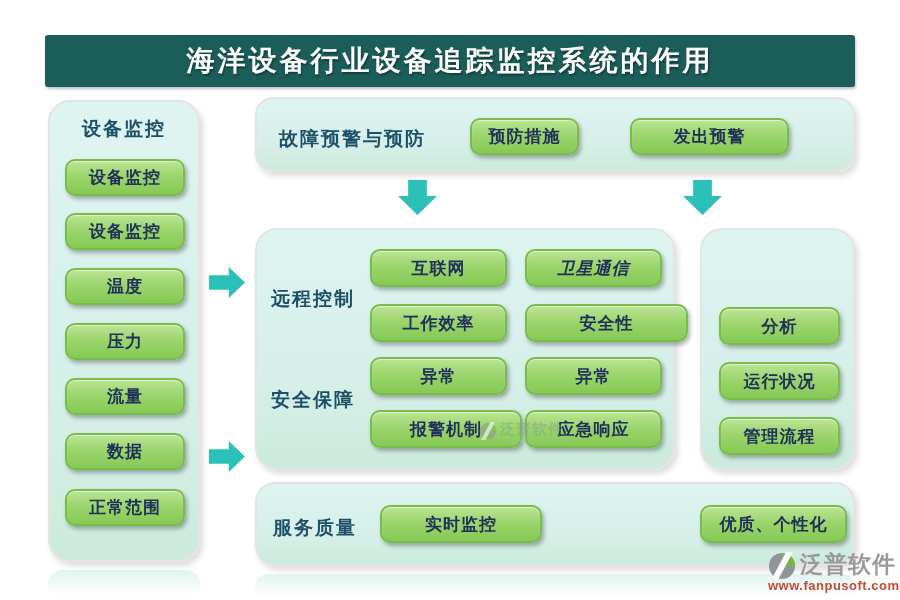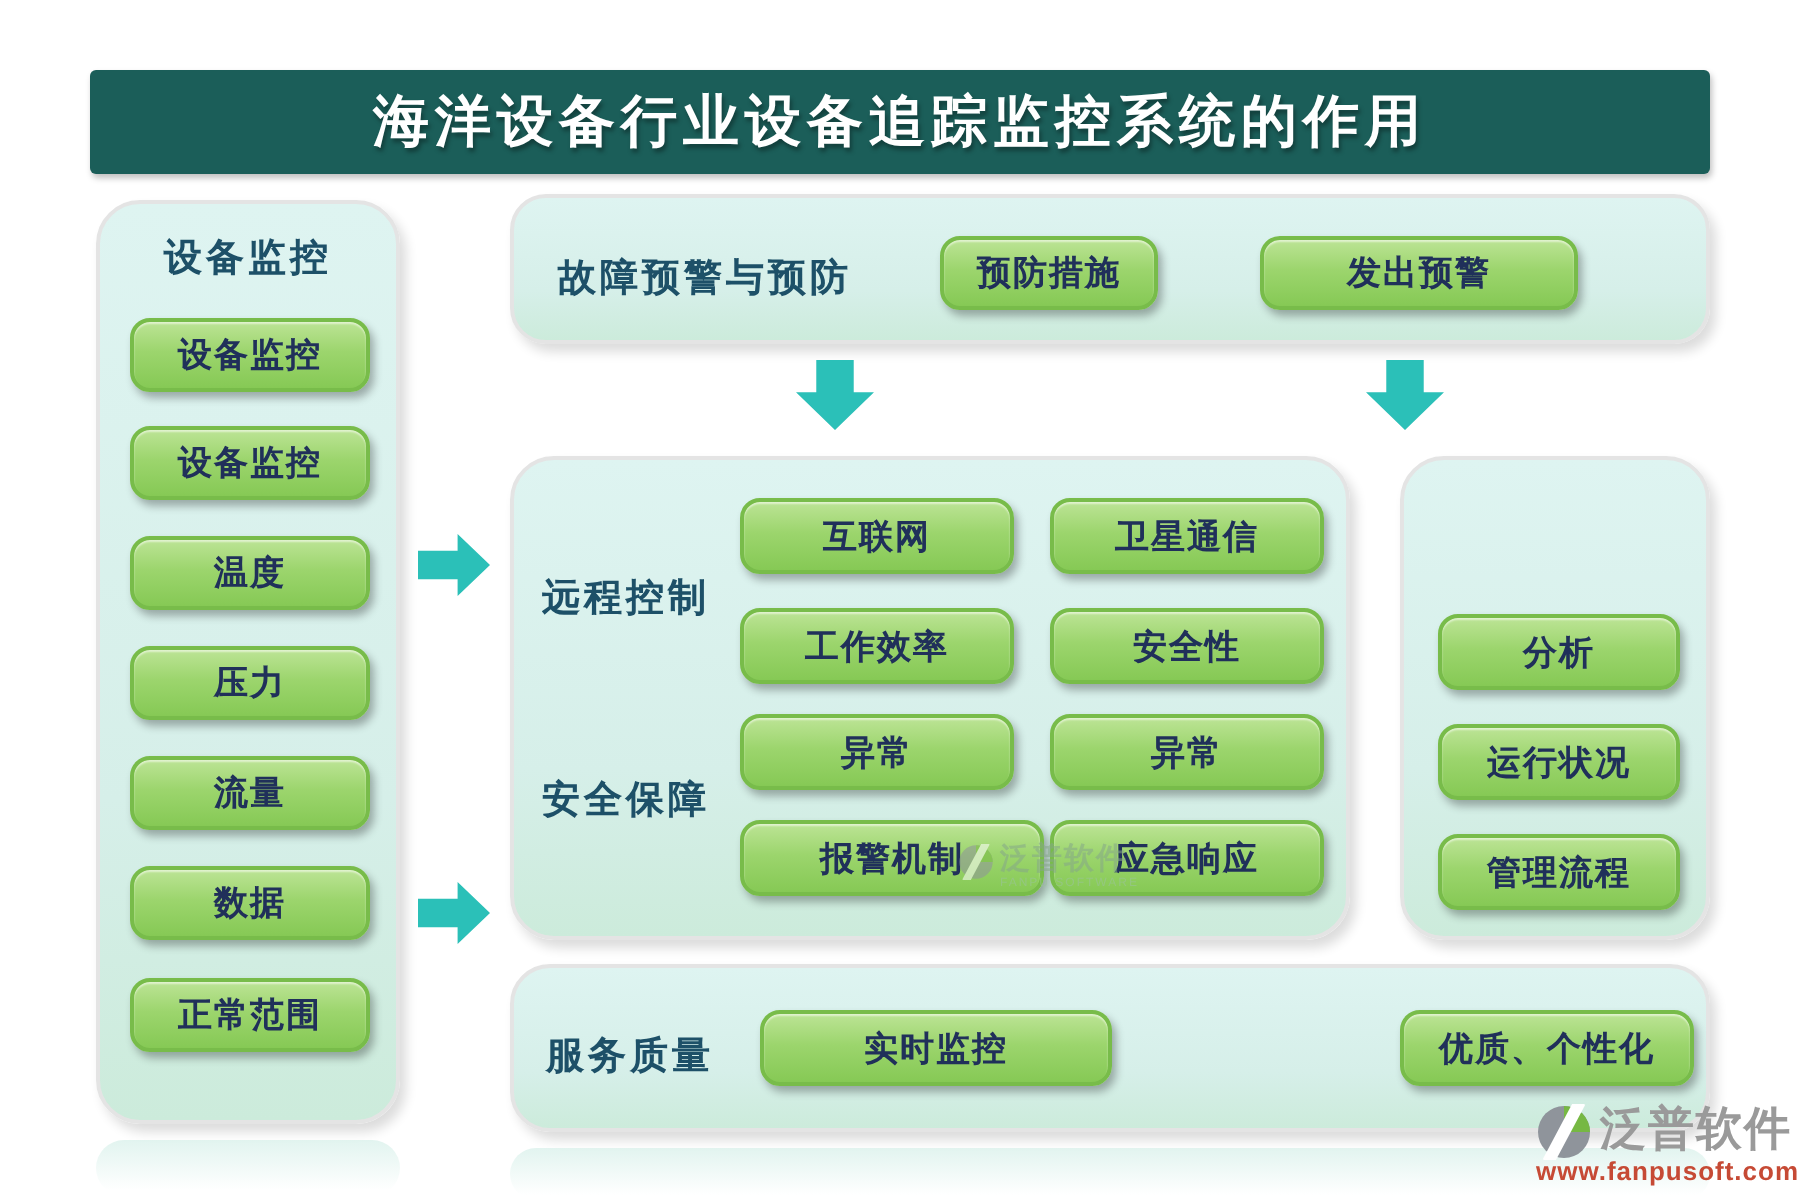--- a/index.html
+++ b/index.html
@@ -105,23 +105,23 @@
   <div class="arrow-down" style="left:398px;top:180px;"></div>
   <div class="arrow-down" style="left:683px;top:180px;"></div>
   <div class="arrow-right" style="left:209px;top:267px;"></div>
   <div class="arrow-right" style="left:209px;top:441px;"></div>
 
   <div class="panel" style="left:255px;top:228px;width:420px;height:242px;">
     <div class="panel-label" style="left:14px;top:56px;font-family:Liberation Serif, serif;">远程控制</div>
     <div class="panel-label" style="left:14px;top:157px;">安全保障</div>
 
     <div class="btn" style="left:113px;top:19px;width:137px;height:38px;">互联网</div>
-    <div class="btn" style="left:268px;top:19px;width:137px;height:38px;">卫星通信</div>
+    <div class="btn" style="left:268px;top:19px;width:137px;height:38px;font-style:italic;">卫星通信</div>
     <div class="btn" style="left:113px;top:74px;width:137px;height:38px;">工作效率</div>
-    <div class="btn" style="left:268px;top:74px;width:137px;height:38px;">安全性</div>
+    <div class="btn" style="left:268px;top:74px;width:163px;height:38px;">安全性</div>
     <div class="btn" style="left:113px;top:127px;width:137px;height:38px;">异常</div>
     <div class="btn" style="left:268px;top:127px;width:137px;height:38px;">异常</div>
     <div class="btn" style="left:113px;top:180px;width:152px;height:38px;">报警机制</div>
     <div class="btn" style="left:268px;top:180px;width:137px;height:38px;">应急响应</div>
 
     <div class="watermark">
       <svg class="wm-icon" viewBox="0 0 28 28">
         <circle cx="14" cy="14" r="13" fill="#8f949b"></circle>
         <path d="M14 1 A13 13 0 0 1 27 14 L14 14 Z" fill="#76b843"></path>
         <rect x="11" y="-3" width="6" height="34" fill="#ffffff" transform="rotate(28 14 14)"></rect>
@@ -134,21 +134,21 @@
   </div>
 
   <div class="panel" style="left:700px;top:228px;width:155px;height:242px;">
     <div class="btn" style="left:17px;top:77px;width:121px;height:38px;">分析</div>
     <div class="btn" style="left:17px;top:132px;width:121px;height:38px;">运行状况</div>
     <div class="btn" style="left:17px;top:187px;width:121px;height:38px;">管理流程</div>
   </div>
 
   <div class="panel" style="left:255px;top:482px;width:600px;height:84px;border-radius:20px;">
     <div class="panel-label" style="left:16px;top:31px;">服务质量</div>
-    <div class="btn" style="left:123px;top:21px;width:176px;height:38px;">实时监控</div>
+    <div class="btn" style="left:123px;top:21px;width:162px;height:38px;">实时监控</div>
     <div class="btn" style="left:443px;top:21px;width:147px;height:38px;">优质、个性化</div>
   </div>
 
   <div class="reflection" style="left:48px;top:570px;width:152px;height:28px;"></div>
   <div class="reflection" style="left:255px;top:574px;width:600px;height:26px;"></div>
 
   <div class="logo">
     <svg class="logo-icon" width="28" height="28" viewBox="0 0 28 28">
       <circle cx="14" cy="14" r="13" fill="#8f949b"></circle>
       <path d="M14 1 A13 13 0 0 1 27 14 L14 14 Z" fill="#76b843"></path>

